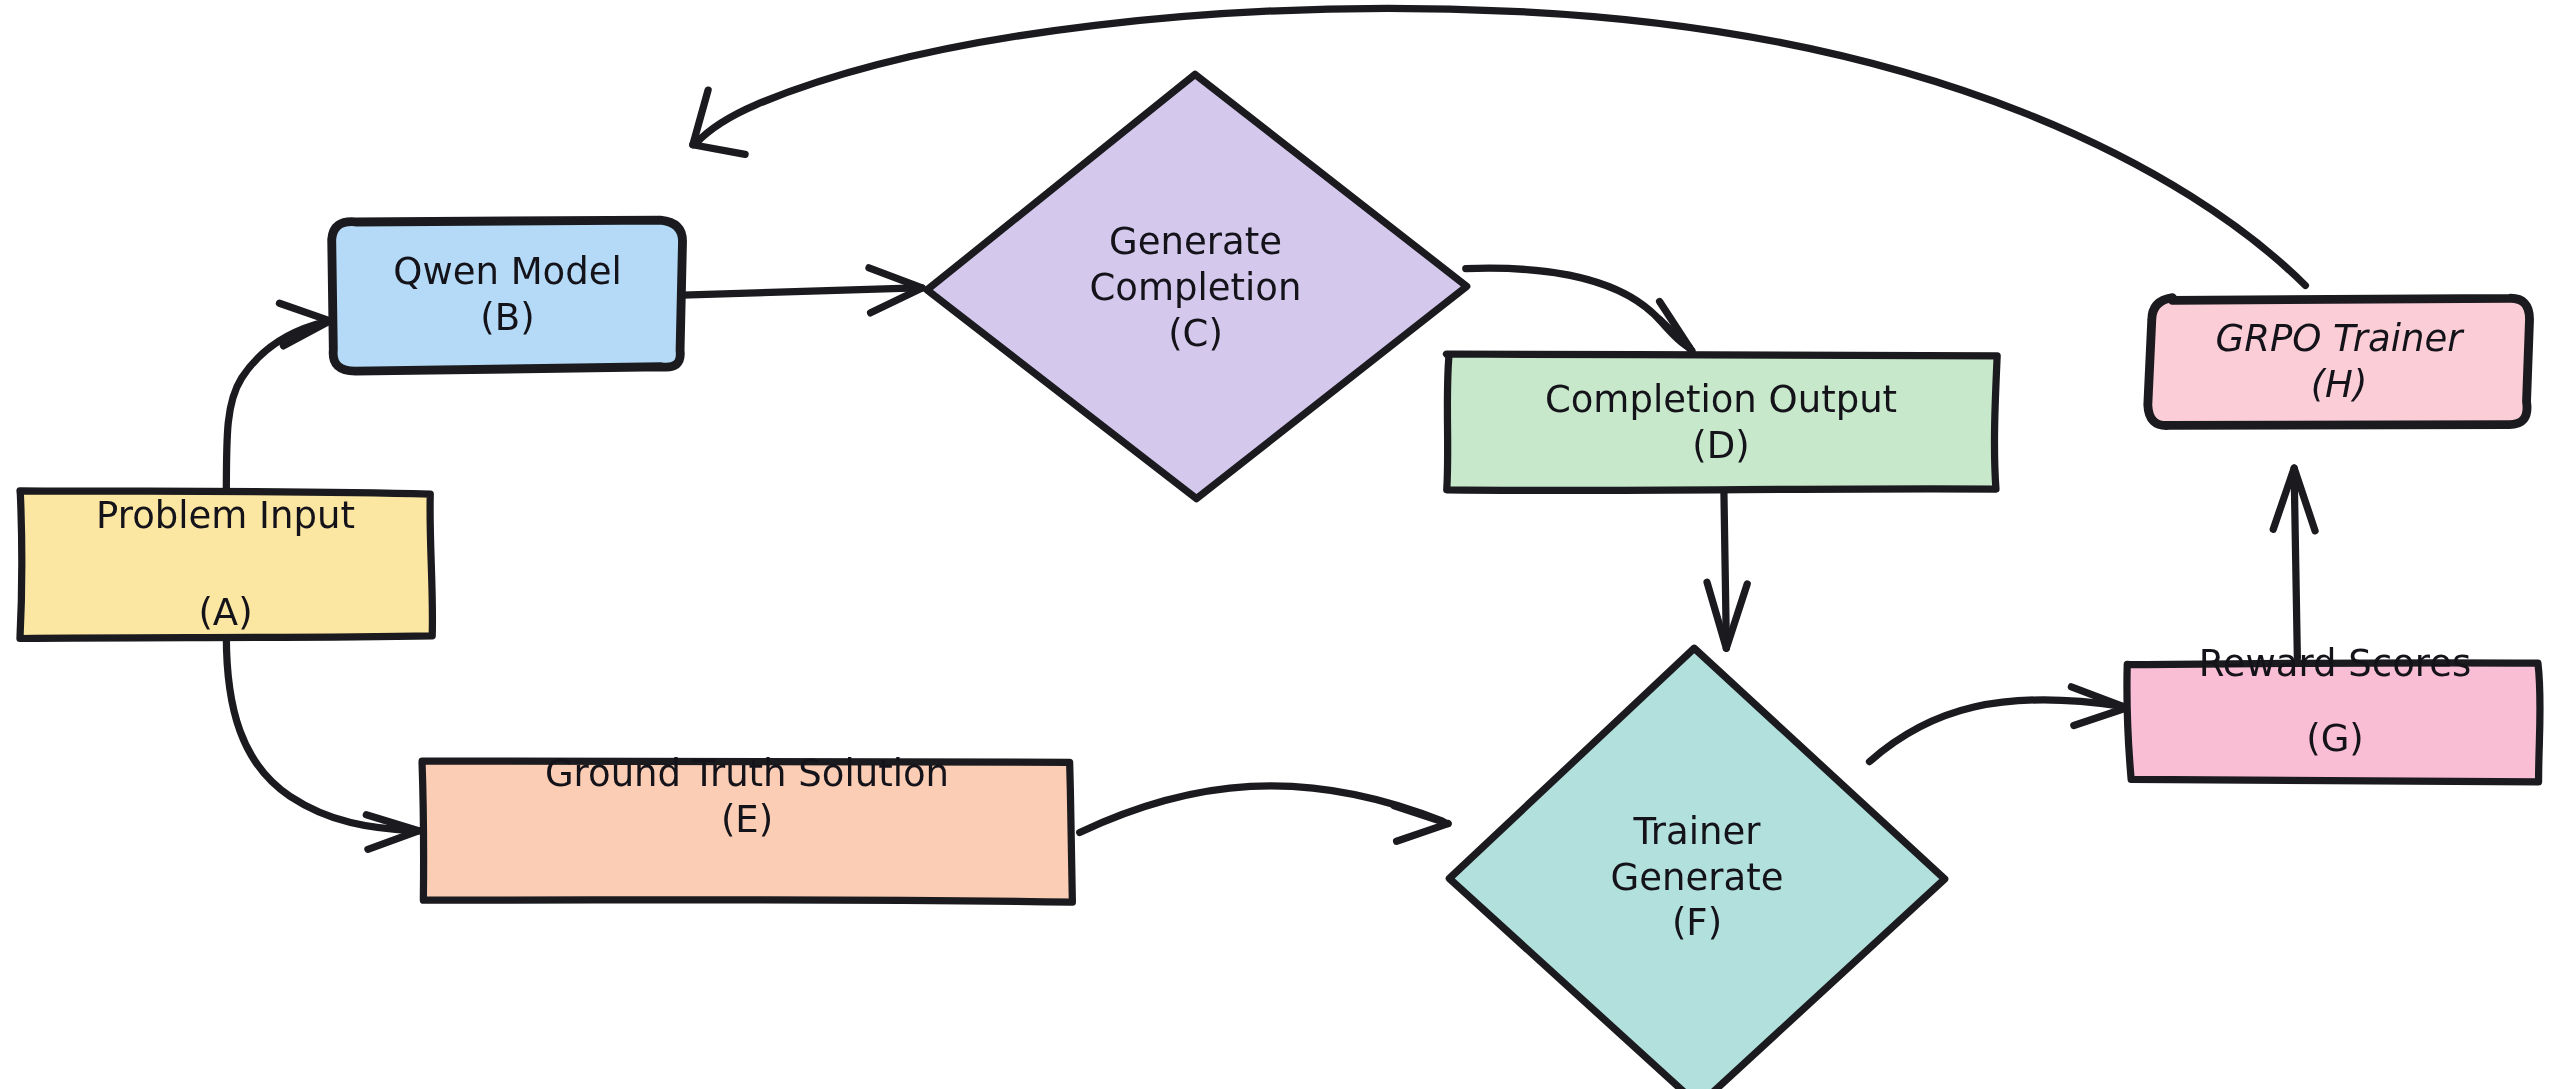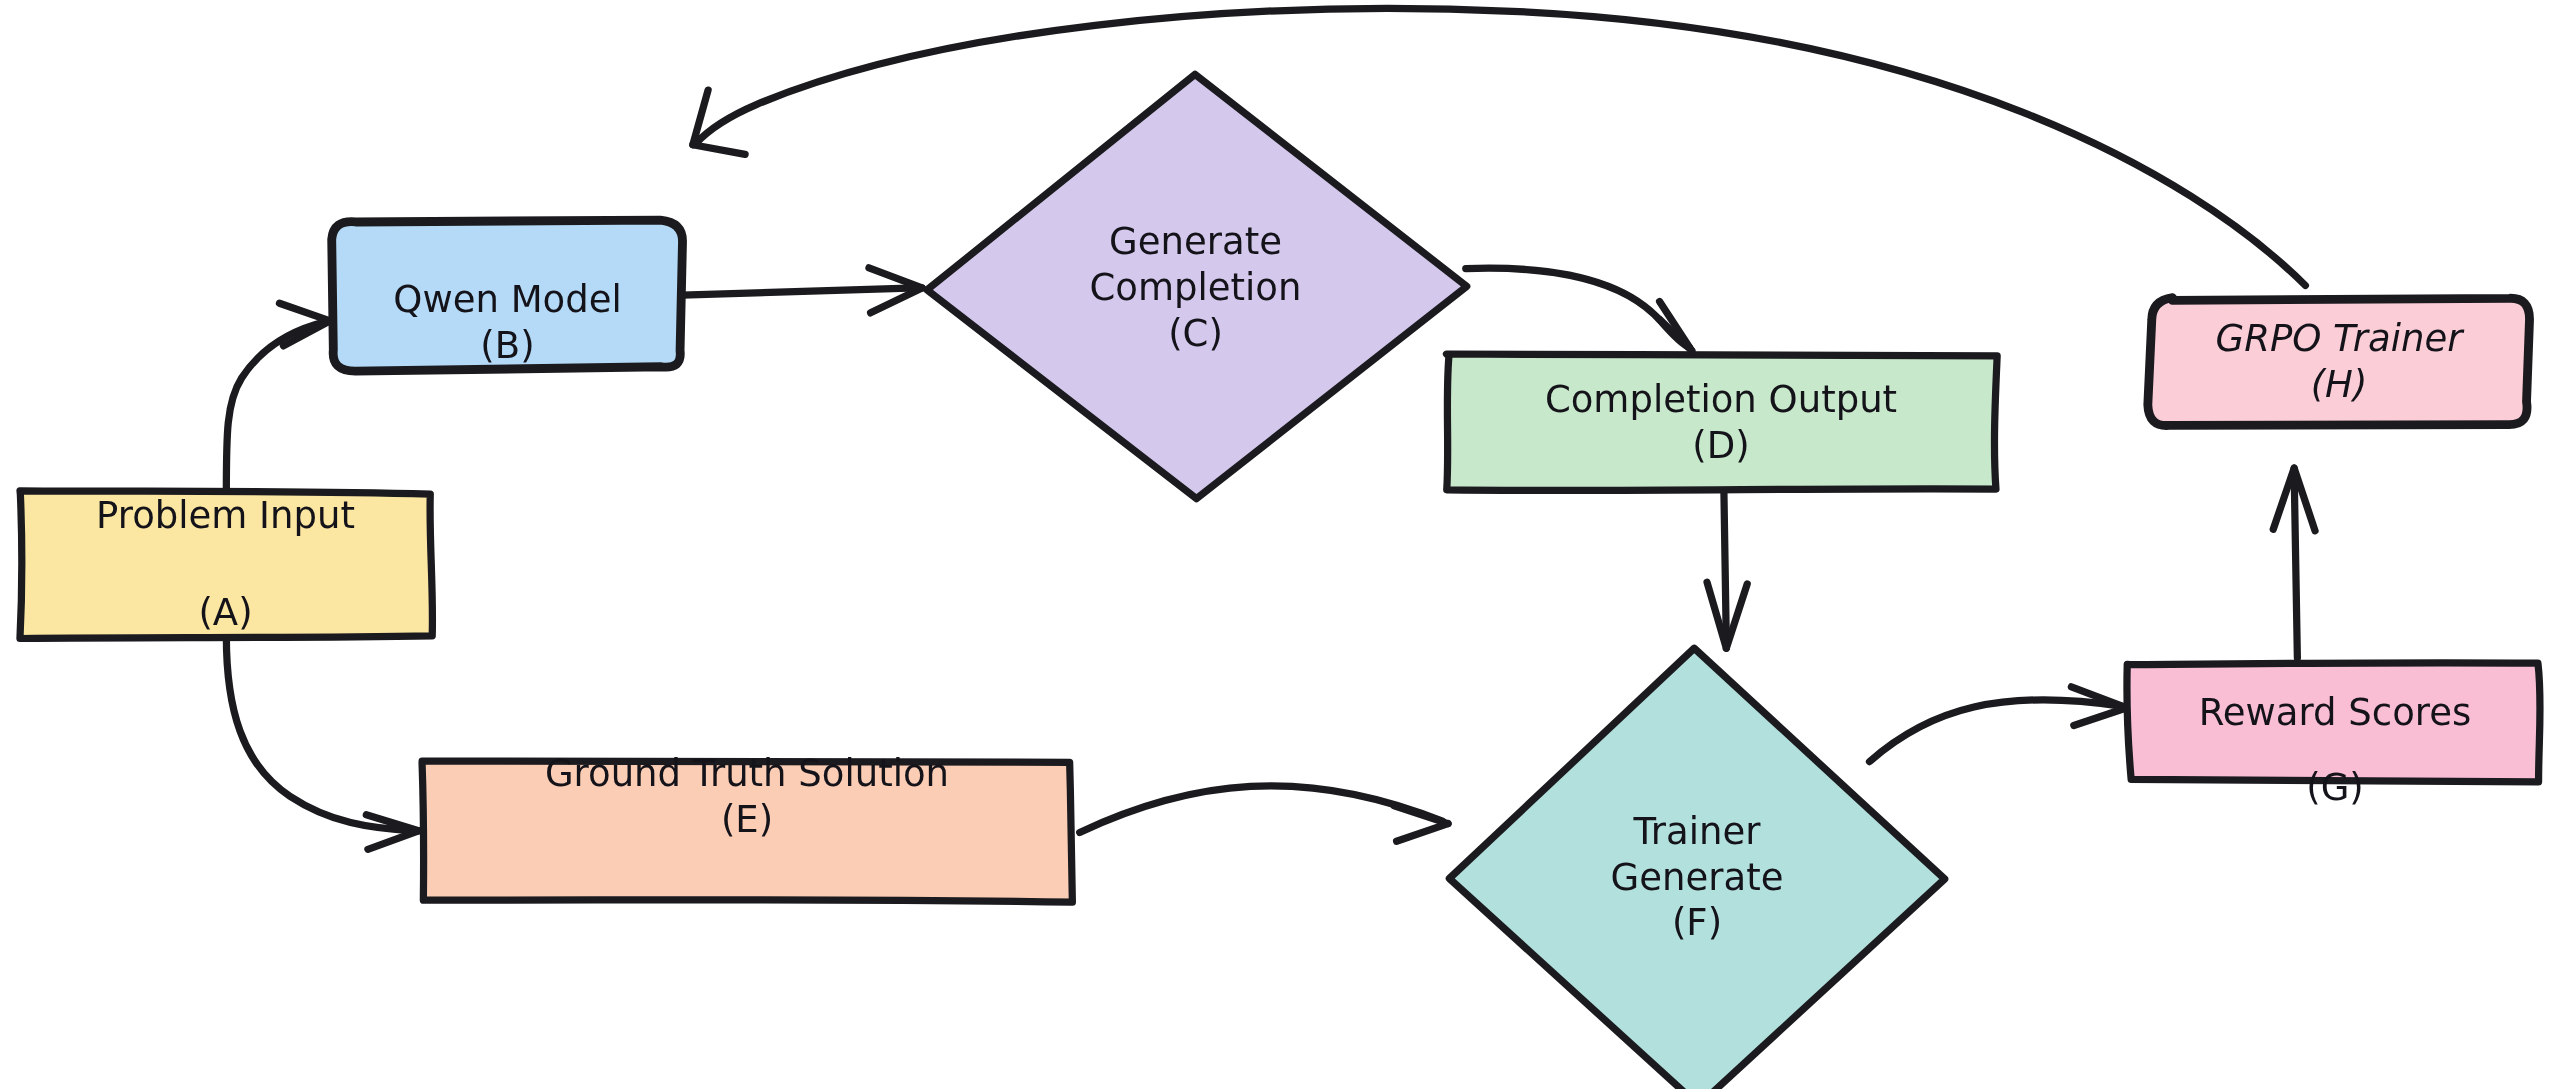--- a/index.html
+++ b/index.html
@@ -157,21 +157,21 @@
       <path class="node-shape" id="shape-F" stroke-width="9" d="M 2106.0845139027037 806.0044082775732 L 2417.5040467286035 1092.8781108881244 L 2111.5822849299675 1374.2845211053661 L 1801.580217362186 1092.2740001700697 Z" fill="#b2e0dd"></path>
     </g>
 
   </svg>
 
   <div class="node-label" id="label-A" style="left: 21px; top: 493px; width: 409px; height: 143px; font-size: 37px; justify-content: space-between;">
     <span class="l1">Problem Input</span>
     <span class="l2">(A)</span>
   </div>
 
-  <div class="node-label" id="label-B" style="left: 333px; top: 220px; width: 349px; height: 149px; font-size: 37px; justify-content: flex-end;">
+  <div class="node-label" id="label-B" style="left: 333px; top: 220px; width: 349px; height: 149px; font-size: 37px;">
     <span class="l1">Qwen Model</span>
     <span class="l2">(B)</span>
   </div>
 
   <div class="node-label" id="label-C" style="left: 925px; top: 76px; width: 541px; height: 424px; font-size: 37px; text-align: right;">
     <span class="l1">Generate</span>
     <span class="l2">Completion</span>
     <span class="l2">(C)</span>
   </div>
 
@@ -184,21 +184,21 @@
     <span class="l1">Ground Truth Solution</span>
     <span class="l2">(E)</span>
   </div>
 
   <div class="node-label" id="label-F" style="left: 1451px; top: 651px; width: 492px; height: 453px; font-size: 37px;">
     <span class="l1">Trainer</span>
     <span class="l2">Generate</span>
     <span class="l2">(F)</span>
   </div>
 
-  <div class="node-label" id="label-G" style="left: 2130px; top: 691px; width: 410px; height: 118px; font-size: 37px; gap: 29px;">
+  <div class="node-label" id="label-G" style="left: 2130px; top: 642px; width: 410px; height: 118px; font-size: 37px; gap: 29px;">
     <span class="l1">Reward Scores</span>
     <span class="l2">(G)</span>
   </div>
 
   <div class="node-label" id="label-H" style="left: 2150px; top: 299px; width: 378px; height: 126px; font-size: 37px; font-style: italic;">
     <span class="l1">GRPO Trainer</span>
     <span class="l2">(H)</span>
   </div>
 
 </div>

